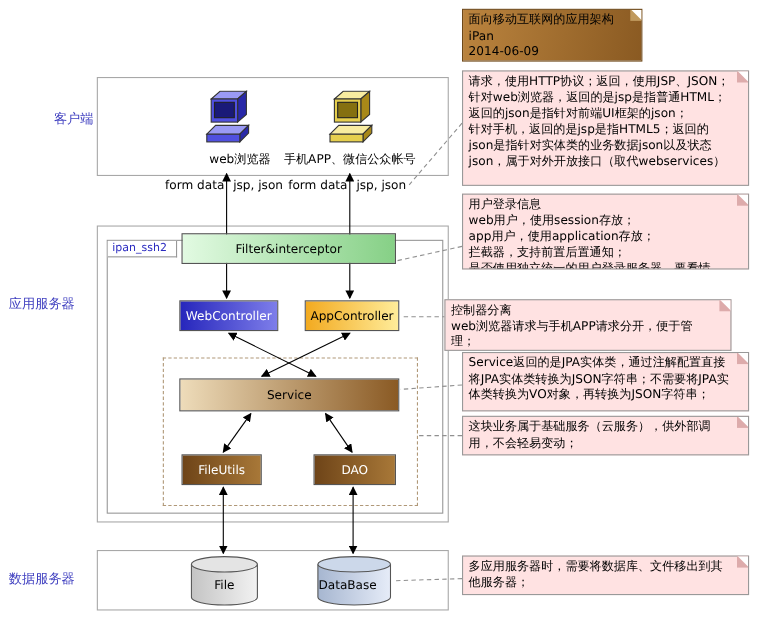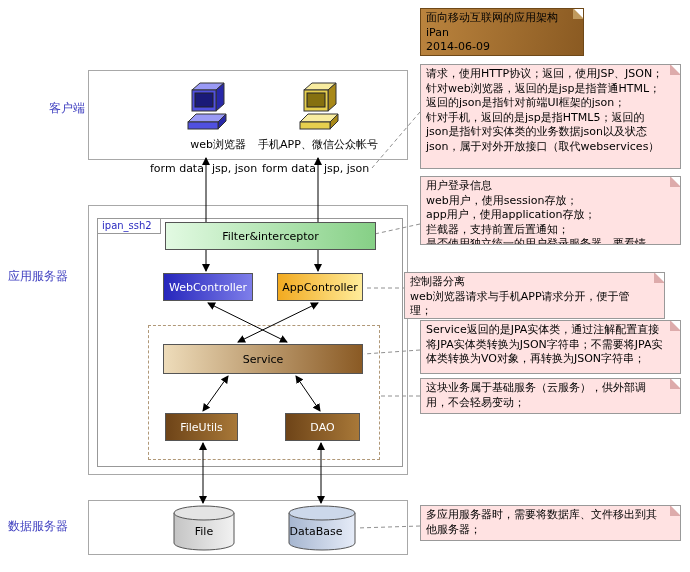--- a/index.html
+++ b/index.html
@@ -109,21 +109,21 @@
     </svg>
   </div>
   <div class="node-label" style="left:166px; top:137px; width:80px;text-align:right;">web浏览器</div>
   <div class="node-label" style="left:238px; top:137px; width:160px;">手机APP、微信公众帐号</div>
 
   <div class="flow-label" style="left:150px; top:162px;">form data</div>
   <div class="flow-label" style="left:212px; top:162px;">jsp, json</div>
   <div class="flow-label" style="left:262px; top:162px;">form data</div>
   <div class="flow-label" style="left:324px; top:162px;">jsp, json</div>
 
-  <div class="bar filter" style="left:165px; top:222px; width:211px; height:28px;">Filter&amp;interceptor</div>
+  <div class="bar filter" style="left:165px; top:212px; width:195px; height:28px;">Filter&amp;interceptor</div>
   <div class="bar webctrl" style="left:163px; top:273px; width:90px; height:28px;">WebController</div>
   <div class="bar appctrl" style="left:277px; top:273px; width:86px; height:28px;">AppController</div>
   <div class="bar brown" style="left:165px; top:413px; width:73px; height:28px;">FileUtils</div>
   <div class="bar service" style="left:163px; top:344px; width:200px; height:30px;">Service</div>
   <div class="bar brown" style="left:285px; top:413px; width:75px; height:28px;">DAO</div>
 
   <div class="cyl" style="left:173px; top:504px; width:62px; height:48px;">
     <svg width="62" height="48" viewBox="0 0 62 48">
       <defs>
         <linearGradient id="gFile" x1="0" y1="0" x2="1" y2="0">

